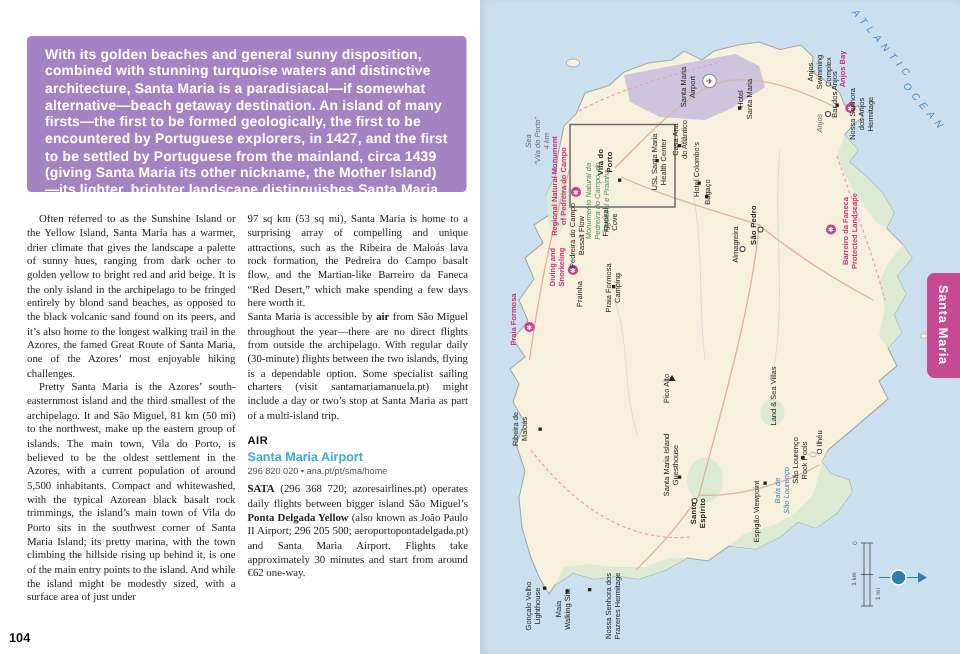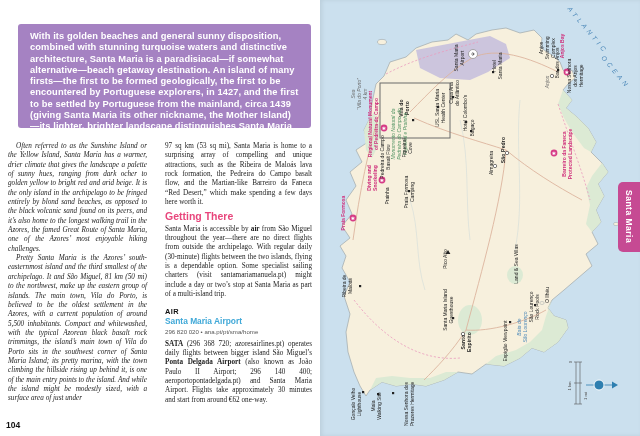--- a/index.html
+++ b/index.html
@@ -6,21 +6,21 @@
   #spread{position:relative;width:640px;height:436px;overflow:hidden;background:#ffffff;
           font-family:"Liberation Sans",sans-serif;}
   
   #page-left{position:absolute;left:0;top:0;width:320px;height:436px;background:#ffffff;}
   .intro-box{position:absolute;left:18px;top:24px;width:293px;height:104px;
              background:#a582c2;border-radius:3px;box-sizing:border-box;padding:7px 12px 8px;}
   .intro-box p{margin:0;color:#ffffff;font-size:9.3px;line-height:11.3px;font-weight:bold;
                letter-spacing:.1px;}
   .col{position:absolute;top:142px;font-family:"Liberation Serif",serif;font-size:7.2px;
        line-height:9.35px;color:#1c1c1c;text-align:justify;}
-  #col1{left:8px;width:139px;font-style:italic;}
+  #col1{left:18px;width:139px;}
   #col2{left:165px;width:147px;}
   .col p{margin:0;}
   .col p.indent{text-indent:8px;}
   h3.getting{margin:5px 0 3px;font-family:"Liberation Sans",sans-serif;font-size:10.5px;
              color:#e8467c;font-weight:bold;}
   h4.air{margin:7px 0 1px;font-family:"Liberation Sans",sans-serif;font-size:7.4px;
          letter-spacing:.4px;color:#111;font-weight:bold;}
   h5.poi{margin:1px 0 1px;font-family:"Liberation Sans",sans-serif;font-size:8.4px;
          color:#41a9d8;font-weight:bold;}
   .meta{font-family:"Liberation Sans",sans-serif;font-size:6.1px;color:#555;margin:0 0 3px;}
@@ -54,26 +54,25 @@
       <p>With its golden beaches and general sunny disposition, combined with stunning turquoise waters and distinctive architecture, Santa Maria is a paradisiacal—if somewhat alternative—beach getaway destination. An island of many firsts—the first to be formed geologically, the first to be encountered by Portuguese explorers, in 1427, and the first to be settled by Portuguese from the mainland, circa 1439 (giving Santa Maria its other nickname, the Mother Island)—its lighter, brighter landscape distinguishes Santa Maria from the other islands.</p>
     </div>
 
     <div class="col" id="col1">
       <p class="indent">Often referred to as the Sunshine Island or the Yellow Island, Santa Maria has a warmer, drier climate that gives the landscape a palette of sunny hues, ranging from dark ocher to golden yellow to bright red and arid beige. It is the only island in the archipelago to be fringed entirely by blond sand beaches, as opposed to the black volcanic sand found on its peers, and it’s also home to the longest walking trail in the Azores, the famed Great Route of Santa Maria, one of the Azores’ most enjoyable hiking challenges.</p>
       <p class="indent">Pretty Santa Maria is the Azores’ south-easternmost island and the third smallest of the archipelago. It and São Miguel, 81 km (50 mi) to the northwest, make up the eastern group of islands. The main town, Vila do Porto, is believed to be the oldest settlement in the Azores, with a current population of around 5,500 inhabitants. Compact and whitewashed, with the typical Azorean black basalt rock trimmings, the island’s main town of Vila do Porto sits in the southwest corner of Santa Maria Island; its pretty marina, with the town climbing the hillside rising up behind it, is one of the main entry points to the island. And while the island might be modestly sized, with a surface area of just under</p>
     </div>
 
     <div class="col" id="col2">
       <p>97 sq km (53 sq mi), Santa Maria is home to a surprising array of compelling and unique attractions, such as the Ribeira de Maloás lava rock formation, the Pedreira do Campo basalt flow, and the Martian-like Barreiro da Faneca “Red Desert,” which make spending a few days here worth it.</p>
-      <h3 class="getting">Getting There</h3>
       <p><span>Santa Maria is accessible by </span><b>air</b><span> from São Miguel throughout the year—there are no direct flights from outside the archipelago. With regular daily (30-minute) flights between the two islands, flying is a dependable option. Some specialist sailing charters (visit santamariamanuela.pt) might include a day or two’s stop at Santa Maria as part of a multi-island trip.</span></p>
       <h4 class="air">AIR</h4>
       <h5 class="poi">Santa Maria Airport</h5>
       <div class="meta">296 820 020 • ana.pt/pt/sma/home</div>
-      <p><b>SATA</b><span> (296 368 720; azoresairlines.pt) operates daily flights between bigger island São Miguel’s </span><b>Ponta Delgada Airport</b><span> (also known as João Paulo II Airport; 296 140 400; aeroportopontadelgada.pt) and Santa Maria Airport. Flights take approximately 30 minutes and start from around €62 one-way.</span></p>
+      <p><b>SATA</b><span> (296 368 720; azoresairlines.pt) operates daily flights between bigger island São Miguel’s </span><b>Ponta Delgada Yellow</b><span> (also known as João Paulo II Airport; 296 205 500; aeroportopontadelgada.pt) and Santa Maria Airport. Flights take approximately 30 minutes and start from around €62 one-way.</span></p>
     </div>
 
     <div class="pagenum">104</div>
   </div>
 
   <div id="map-page">
     <svg id="map-svg" width="320" height="436" viewBox="0 0 320 436">
 
       <path d="M52,103 L56,84 64,76 70,62 86,57 96,48 112,42 128,40 136,34 148,40 156,34 172,30 186,28 200,33 214,30 222,38 221,48 232,55 240,62 243,70 247,74 252,70 255,78 248,84 243,90 252,100 246,108 258,118 268,128 276,142 271,152 282,163 288,172 278,184 284,196 276,210 281,222 272,232 278,244 266,254 272,266 258,278 244,290 232,300 228,308 234,316 246,320 248,328 238,342 224,352 212,348 200,358 184,366 166,364 152,374 138,372 124,380 106,386 92,384 76,386 62,382 50,390 46,396 40,386 34,372 28,352 26,332 30,314 24,296 30,282 22,268 26,256 20,246 30,238 22,226 32,214 26,200 36,186 30,172 42,162 36,150 48,142 44,130 50,118 Z" fill="#f7f0dd" stroke="#9fa8ab" stroke-width="0.7"></path>
 

